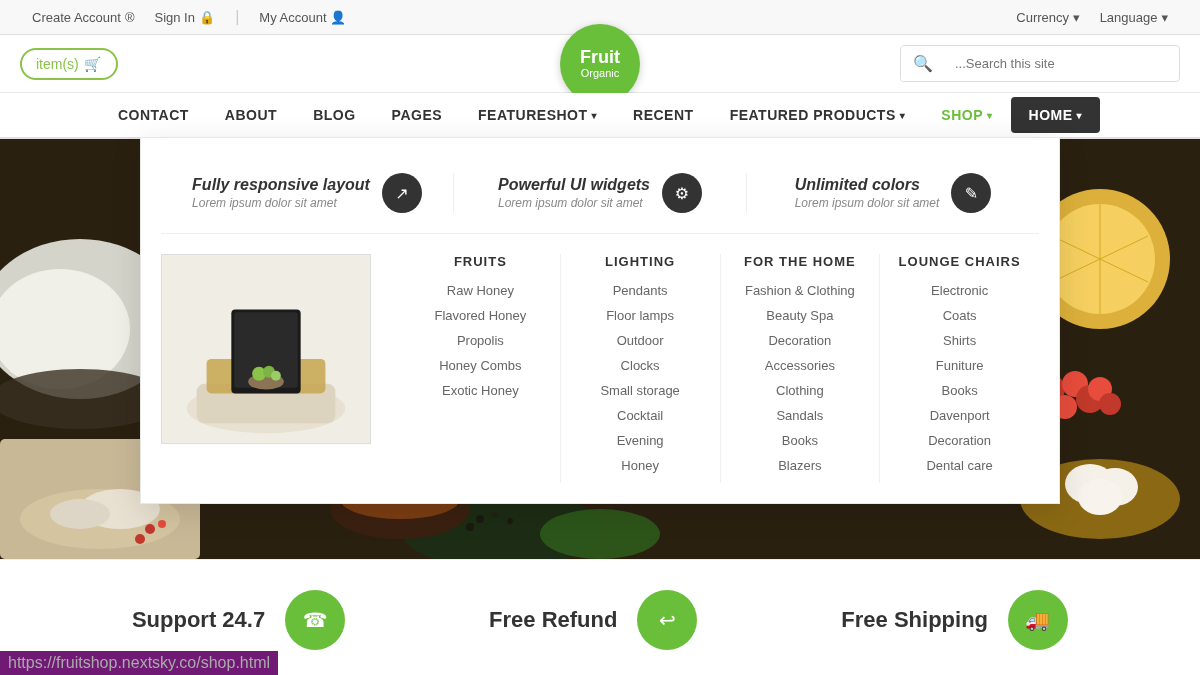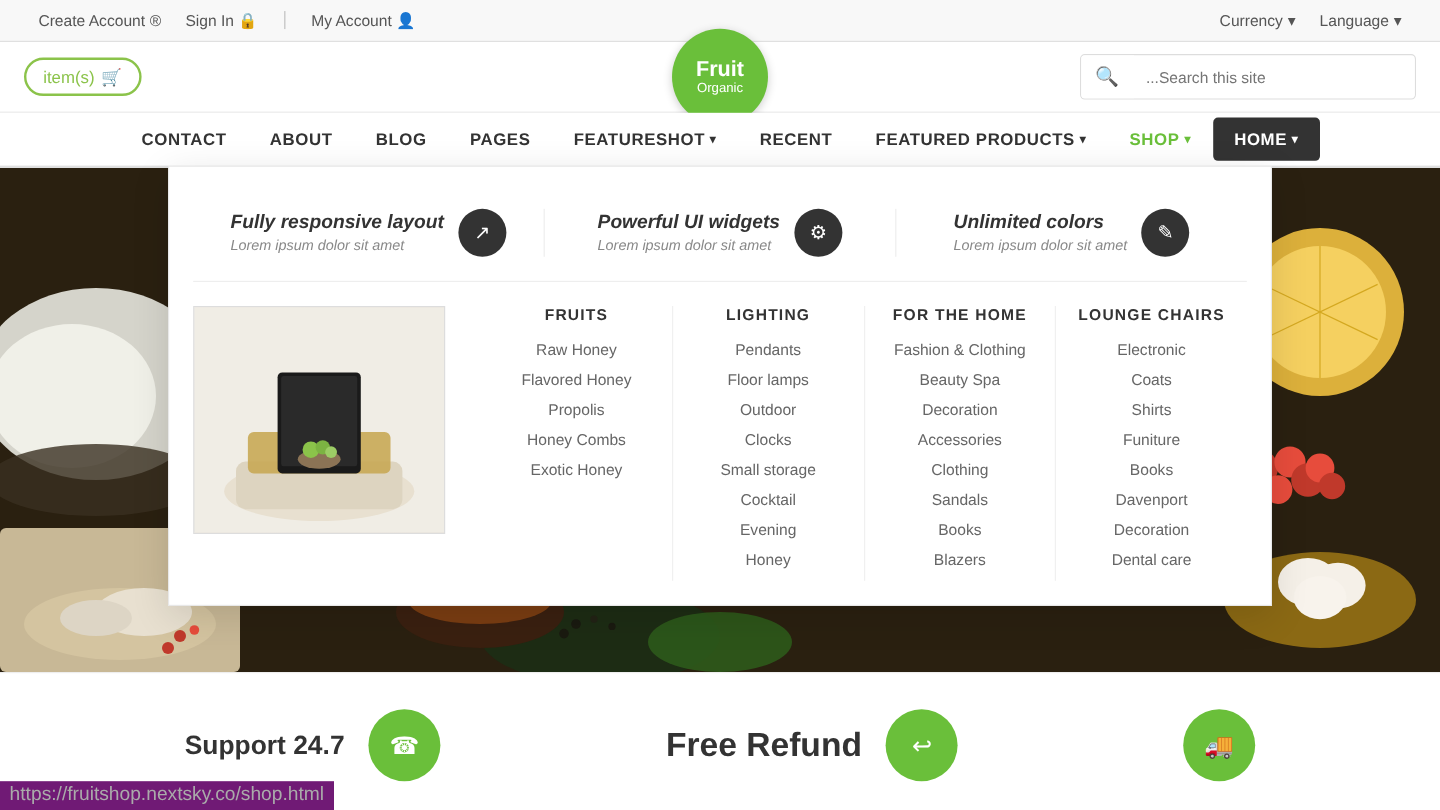--- a/index.html
+++ b/index.html
@@ -451,28 +451,29 @@
   <div class="bottom-feature">
     <div style="display:flex; align-items:center; gap:20px;">
       <div style="font-size:22px; font-weight:700; color:#333;">Support 24.7</div>
       <div class="bottom-feature-circle">
         <span>☎</span>
       </div>
     </div>
   </div>
   <div class="bottom-feature">
     <div style="display:flex; align-items:center; gap:20px;">
-      <div style="font-size:28px; font-weight:700; color:#333;">Free Refund</div>
+      <div style="font-size:22px; font-weight:700; color:#333;">Free Refund</div>
       <div class="bottom-feature-circle">
         <span>↩</span>
       </div>
     </div>
   </div>
   <div class="bottom-feature">
     <div style="display:flex; align-items:center; gap:20px;">
+      <div style="font-size:22px; font-weight:700; color:#333;">Free Shipping</div>
       <div class="bottom-feature-circle">
         <span>🚚</span>
       </div>
     </div>
   </div>
 </div>
 
 <div class="status-bar">
   <span>https://fruitshop.nextsky.co/shop.html</span>
 </div>

